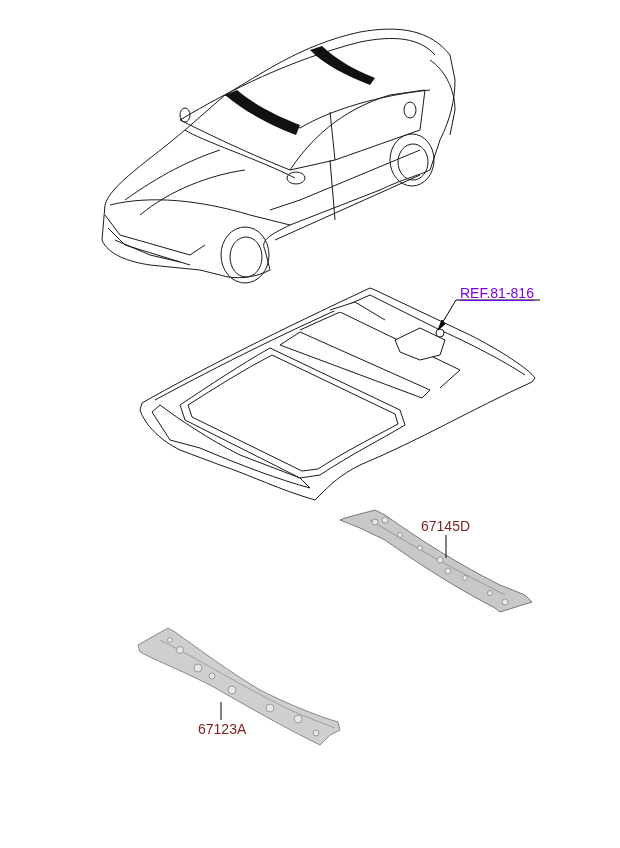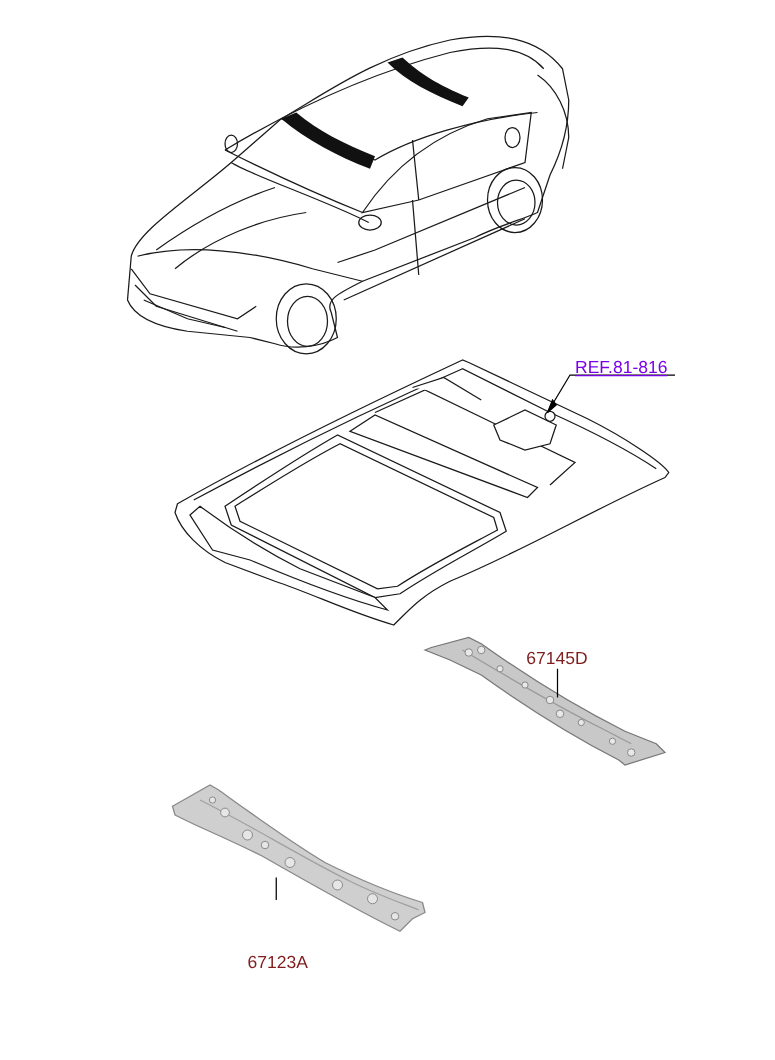--- a/index.html
+++ b/index.html
@@ -110,14 +110,14 @@
     <g stroke="#000000" stroke-width="1" fill="none">
       <path d="M540,300 L456,300 L438,330"></path>
       <path d="M438,330 L442,320 L445,324 Z" fill="#000000"></path>
       <path d="M446,535 L446,558"></path>
       <path d="M221,702 L221,720"></path>
     </g>
   </svg>
 
   <div class="label ref-label" style="left:460px; top:285px;">REF.81-816</div>
   <div class="label part-label" style="left:421px; top:518px;">67145D</div>
-  <div class="label part-label" style="left:198px; top:721px;margin-top:40px;">67123A</div>
+  <div class="label part-label" style="left:198px; top:721px;">67123A</div>
 </div>
 
 </body></html>

